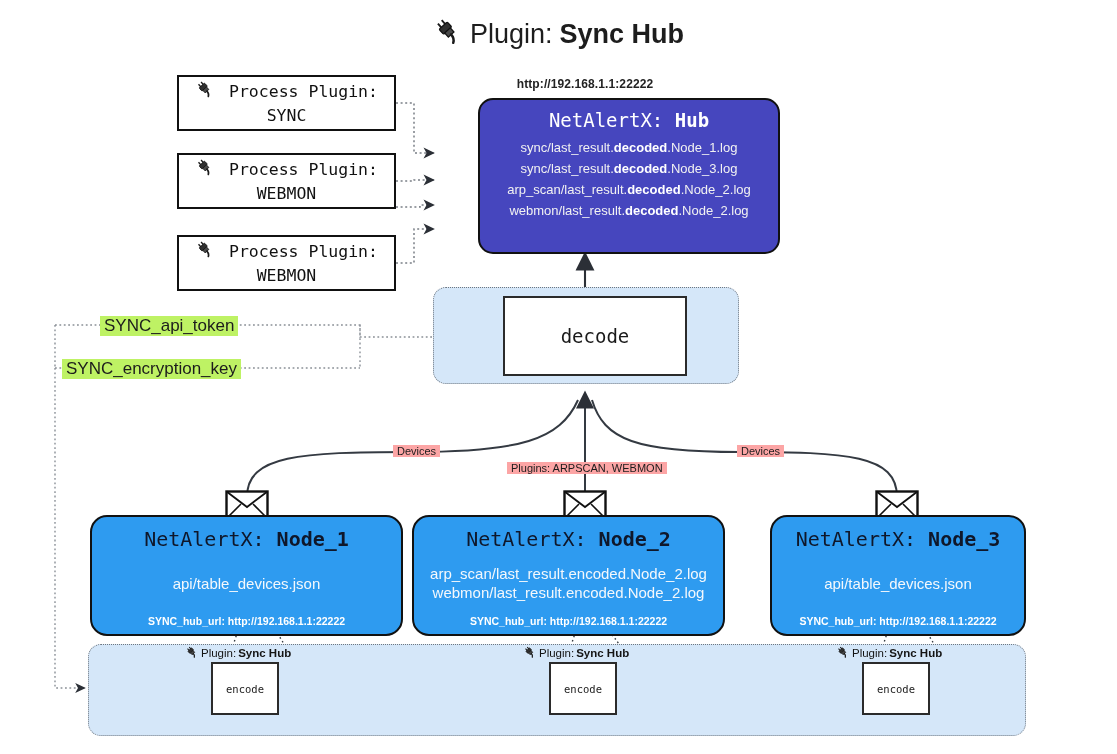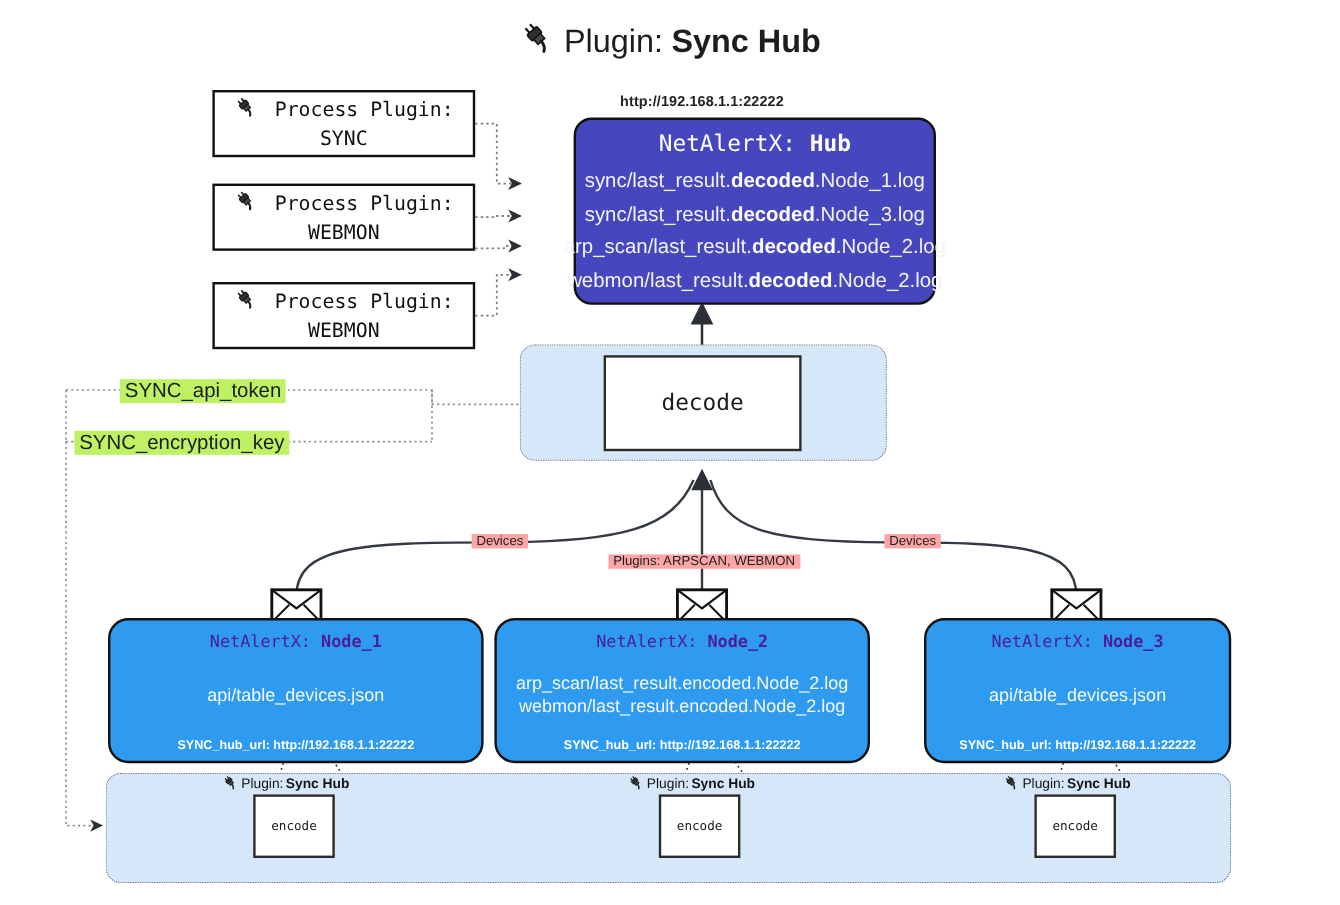--- a/index.html
+++ b/index.html
@@ -26,36 +26,36 @@
   .pbox .l1{display:flex;align-items:center;gap:14px;white-space:nowrap;}
   .pbox .l2{white-space:nowrap;}
 
   
   #hub-url{font-size:12px;color:#232323;text-align:center;font-weight:600;letter-spacing:.1px;}
   #hub{background:#4646be;border:2.4px solid #111;border-radius:15px;
        display:flex;flex-direction:column;align-items:center;padding-top:9px;}
   #hub .hub-title{font-family:"DejaVu Sans Mono","Liberation Mono",monospace;
        font-size:19px;color:#fff;margin-bottom:6px;white-space:nowrap;}
   #hub .hub-title b{font-weight:700;}
-  #hub .hub-line{font-size:17px;color:#f2f2f2;line-height:1.62;white-space:nowrap;text-align:center;}
+  #hub .hub-line{font-size:13px;color:#f2f2f2;line-height:1.62;white-space:nowrap;text-align:center;}
   #hub .hub-line b{font-weight:700;color:#fff;}
 
   
   .dashwrap{background:#d5e7f9;border:1.6px dotted #6f7780;border-radius:13px;}
   .whitebox{background:#fff;border:2px solid #2b2b2b;
        display:flex;align-items:center;justify-content:center;
        font-family:"DejaVu Sans Mono","Liberation Mono",monospace;color:#1a1a1a;}
   #decode-box{font-size:19px;}
   .encode-box{font-size:10.5px;}
 
   
   .node{background:#2e9bf0;border:2.6px solid #111;border-radius:17px;
         display:flex;flex-direction:column;align-items:center;}
   .node .n-title{font-family:"DejaVu Sans Mono","Liberation Mono",monospace;
-        font-size:14px;color:#4c1d95;margin-top:10px;white-space:nowrap;}
+        font-size:20px;color:#0f172a;margin-top:10px;white-space:nowrap;}
   .node .n-title b{font-weight:700;}
   .node .n-lines{flex:1;display:flex;flex-direction:column;align-items:center;
         justify-content:center;gap:2px;width:100%;}
   .node .n-line{font-size:15px;color:#f4f8fc;white-space:nowrap;}
   .node .n-foot{font-size:10.5px;color:#ffffff;font-weight:600;margin-bottom:7px;white-space:nowrap;}
 
   
   .elabel{font-size:11px;color:#1c1c1c;background:#fca5a5;padding:0 4px;white-space:nowrap;}
   .tokenlabel{font-size:17px;color:#1c1c1c;background:#bef264;padding:0 4px;white-space:nowrap;}
 
@@ -216,21 +216,21 @@
     </div>
     <div class="hub-line">
       <span>webmon/last_result.</span><b>decoded</b><span>.Node_2.log</span>
     </div>
   </div>
 
   <div class="abs tokenlabel" style="left:100px;top:316px;">SYNC_api_token</div>
   <div class="abs tokenlabel" style="left:62px;top:359px;">SYNC_encryption_key</div>
 
   <div class="abs dashwrap" style="left:433px;top:287px;width:306px;height:97px;"></div>
-  <div class="abs whitebox" id="decode-box" style="left:503px;top:296px;width:165px;height:80px;">decode</div>
+  <div class="abs whitebox" id="decode-box" style="left:503px;top:296px;width:184px;height:80px;">decode</div>
 
   <div class="abs elabel" style="left:393px;top:445px;">Devices</div>
   <div class="abs elabel" style="left:737px;top:445px;">Devices</div>
   <div class="abs elabel" style="left:507px;top:462px;">Plugins: ARPSCAN, WEBMON</div>
 
   <div class="abs" style="left:225px;top:490px;">
     <svg width="44" height="30" viewBox="0 0 44 30">
       <rect x="1.5" y="1.5" width="41" height="27" fill="#fff" stroke="#111" stroke-width="2.4"></rect>
       <path d="M1.5,1.5 L22,17 L42.5,1.5" fill="none" stroke="#111" stroke-width="1.8"></path>
       <path d="M1.5,28.5 L16,14 M42.5,28.5 L28,14" fill="none" stroke="#111" stroke-width="1.6"></path>

